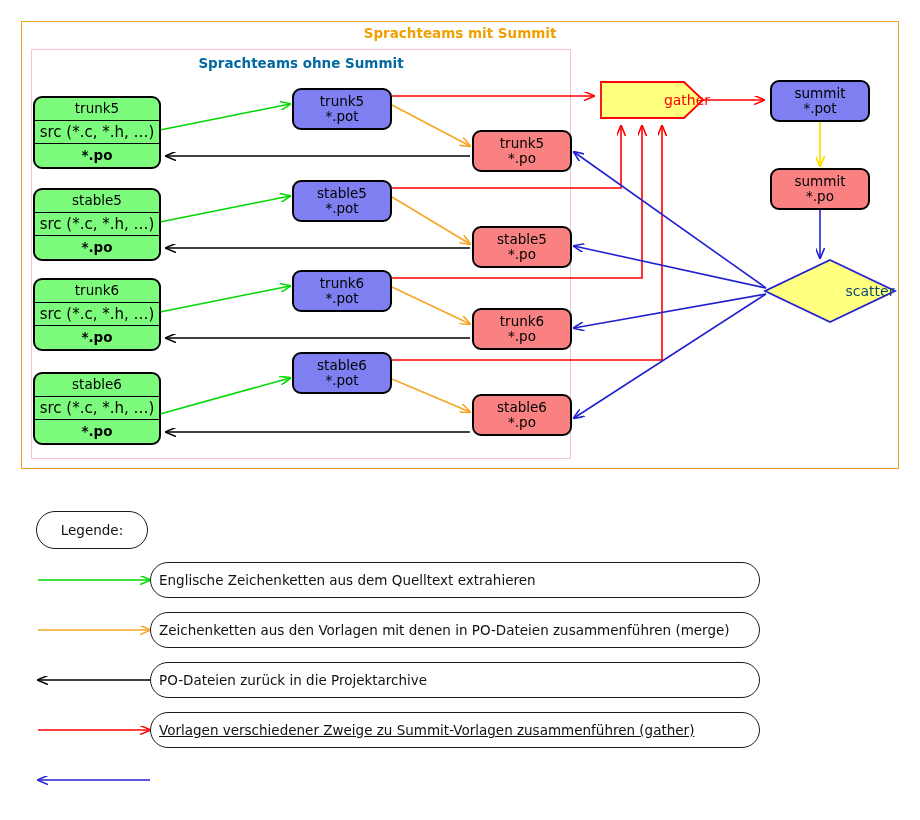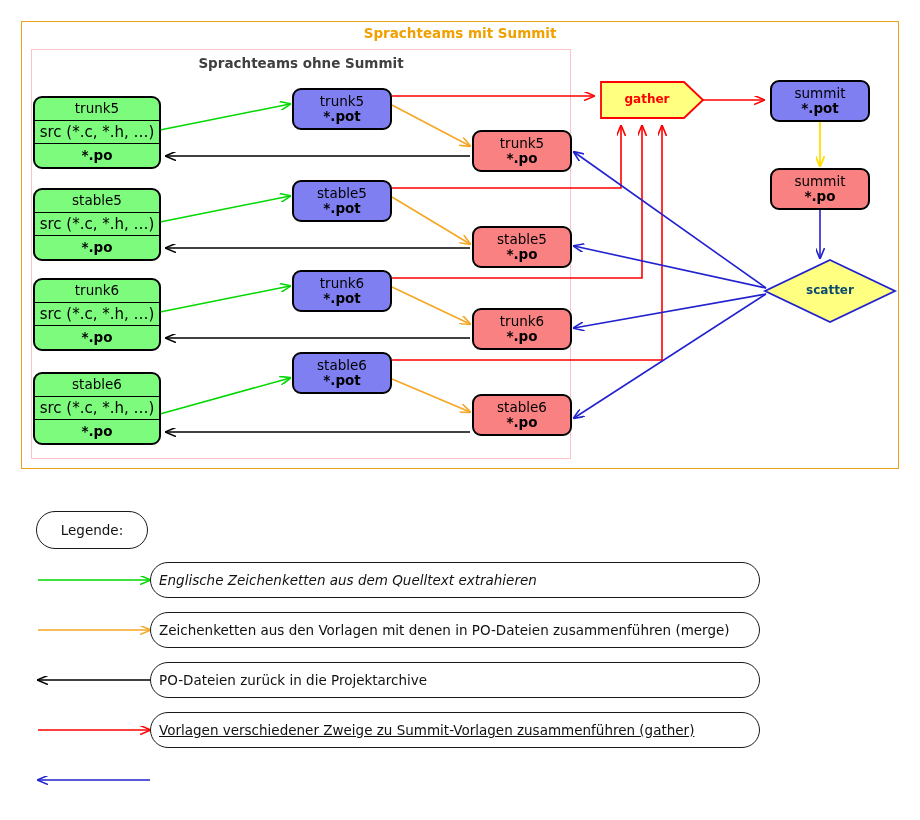--- a/index.html
+++ b/index.html
@@ -3,46 +3,46 @@
 <meta charset="utf-8">
 <style>
   html,body{margin:0;padding:0;background:#ffffff;}
   body{width:920px;height:820px;font-family:"DejaVu Sans","Liberation Sans",sans-serif;position:relative;overflow:hidden;}
   #stage{position:absolute;left:0;top:0;width:920px;height:796px;}
   svg.layer{position:absolute;left:0;top:0;width:920px;height:820px;pointer-events:none;}
   .node{position:absolute;box-sizing:border-box;border:2px solid #000000;border-radius:9px;
         display:flex;flex-direction:column;justify-content:center;align-items:center;
         font-size:13.5px;color:#000;line-height:1.12;text-align:center;}
   .node .l1{font-weight:400;}
-  .node .l2{font-weight:bold;}
+  .node .l2{font-weight:normal;}
   .branch{background:#7dfb7d;padding:0;justify-content:flex-start;}
   .branch .row{width:100%;box-sizing:border-box;display:flex;align-items:center;justify-content:center;height:33.3%;}
   .branch .row.r1{border-bottom:1.6px solid #000;font-weight:400;}
   .branch .row.r2{border-bottom:1.6px solid #000;font-weight:400;font-size:15px;}
   .branch .row.r3{font-weight:bold;}
   .pot{background:#7f7ff2;}
   .po{background:#f98181;}
   .legend-box{position:absolute;box-sizing:border-box;border:1.6px solid #1a1a1a;border-radius:19px;
       background:#fff;display:flex;align-items:center;padding-left:8px;font-size:13.5px;color:#111;}
   .legend-title{justify-content:center;padding-left:0;}
   .frame-label{position:absolute;font-weight:bold;font-size:13.5px;}
   .outer-frame{position:absolute;box-sizing:border-box;border:1.6px solid #eca11b;}
   .inner-frame{position:absolute;box-sizing:border-box;border:1.4px solid #fbc3c8;}
-  .shape-label{position:absolute;font-weight:bold;font-size:12px;}
+  .shape-label{position:absolute;font-weight:normal;font-size:14px;margin-left:40px;}
 </style>
 </head>
 <body>
 
 <div id="stage">
 
   <div class="outer-frame" style="left:21px;top:21px;width:878px;height:448px;"></div>
   <div class="inner-frame" style="left:31px;top:49px;width:540px;height:410px;"></div>
 
   <div class="frame-label" style="left:0px;top:25px;width:920px;text-align:center;color:#f0a000;">Sprachteams mit Summit</div>
-  <div class="frame-label" style="left:31px;top:55px;width:540px;text-align:center;color:#404040;">Sprachteams ohne Summit</div>
+  <div class="frame-label" style="left:31px;top:55px;width:540px;text-align:center;color:#0369a1;">Sprachteams ohne Summit</div>
 
   <svg class="layer" viewBox="0 0 920 820">
     <defs>
       <marker id="ah-green" markerWidth="11" markerHeight="9" refX="10" refY="4.5" orient="auto" markerUnits="userSpaceOnUse">
         <path d="M0,0 L11,4.5 L0,9" fill="none" stroke="#00d800" stroke-width="1.6"></path>
       </marker>
       <marker id="ah-orange" markerWidth="11" markerHeight="9" refX="10" refY="4.5" orient="auto" markerUnits="userSpaceOnUse">
         <path d="M0,0 L11,4.5 L0,9" fill="none" stroke="#f5a623" stroke-width="1.6"></path>
       </marker>
       <marker id="ah-black" markerWidth="11" markerHeight="9" refX="10" refY="4.5" orient="auto" markerUnits="userSpaceOnUse">
@@ -176,21 +176,21 @@
   </div>
   <div class="node po" style="left:770px;top:168px;width:100px;height:42px;">
     <span class="l1">summit</span>
     <span class="l2">*.po</span>
   </div>
 
   <div class="legend-box legend-title" style="left:36px;top:511px;width:112px;height:38px;">
     <span>Legende:</span>
   </div>
 
-  <div class="legend-box" style="left:150px;top:562px;width:610px;height:36px;font-style:italic;">
+  <div class="legend-box" style="left:150px;top:562px;width:610px;height:36px;">
     <span>Englische Zeichenketten aus dem Quelltext extrahieren</span>
   </div>
   <div class="legend-box" style="left:150px;top:662px;width:610px;height:36px;">
     <span>PO-Dateien zurück in die Projektarchive</span>
   </div>
   <div class="legend-box" style="left:150px;top:612px;width:610px;height:36px;">
     <span>Zeichenketten aus den Vorlagen mit denen in PO-Dateien zusammenführen (merge)</span>
   </div>
   <div class="legend-box" style="left:150px;top:712px;width:610px;height:36px;text-decoration:underline;">
     <span>Vorlagen verschiedener Zweige zu Summit-Vorlagen zusammenführen (gather)</span>

